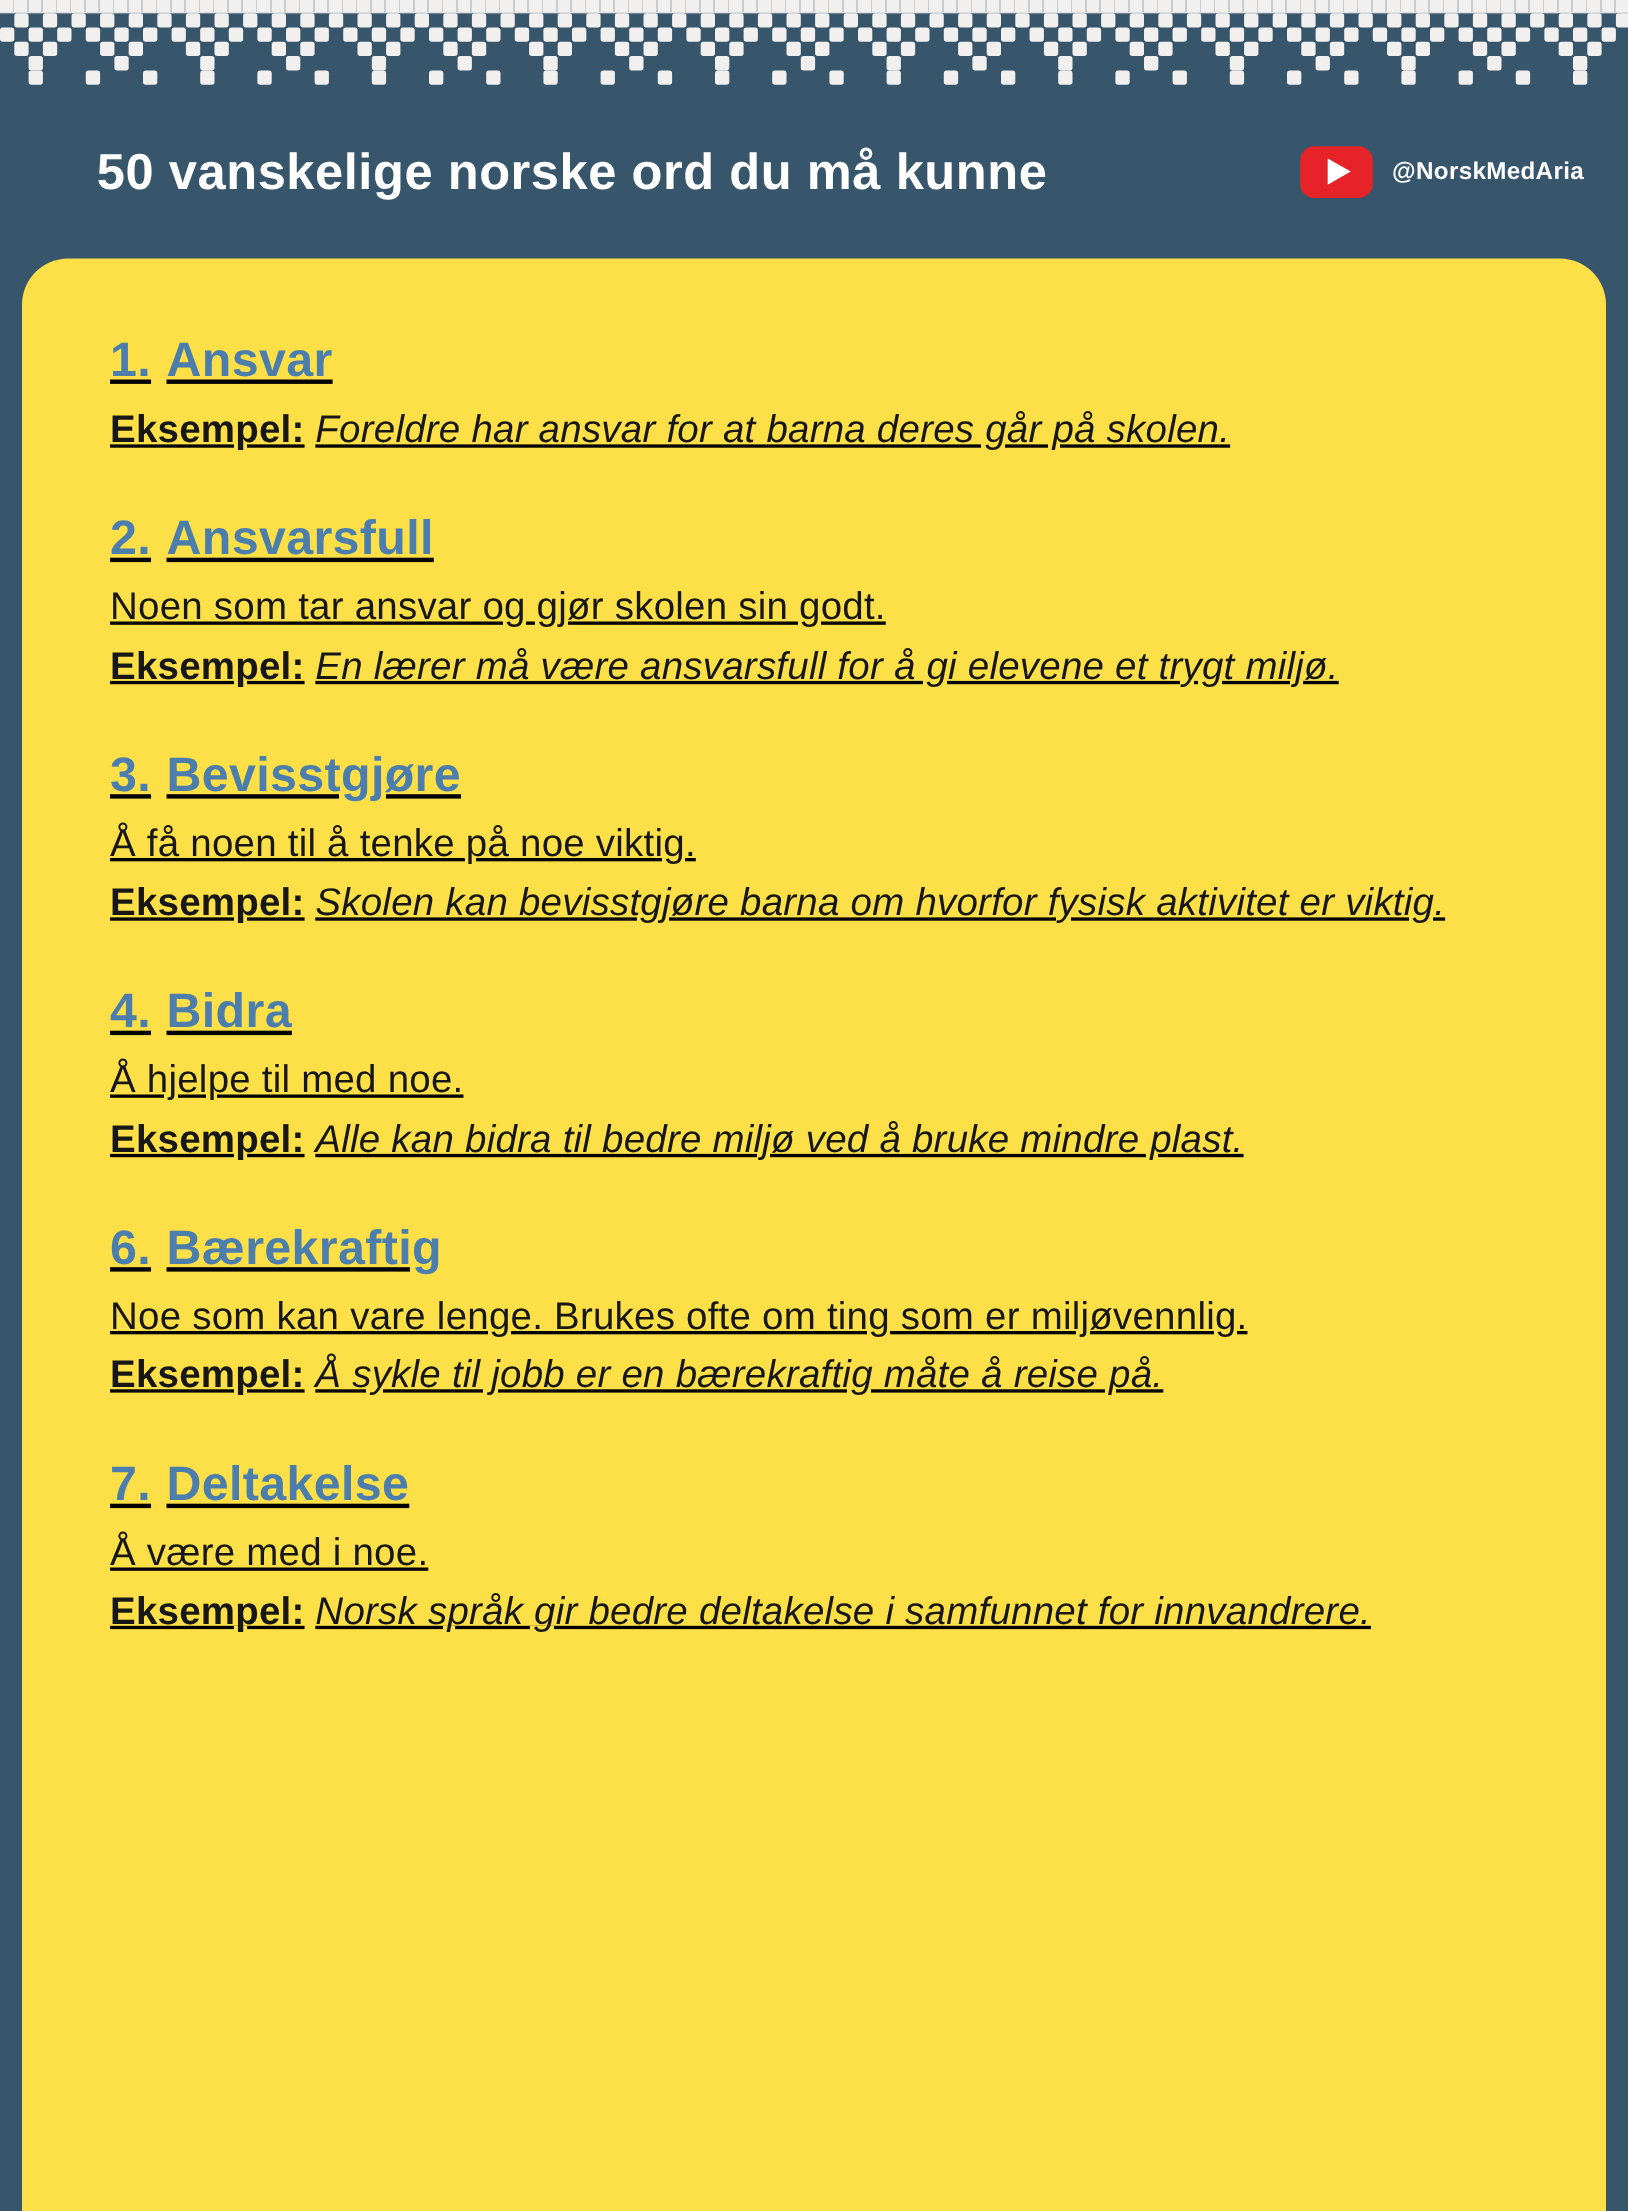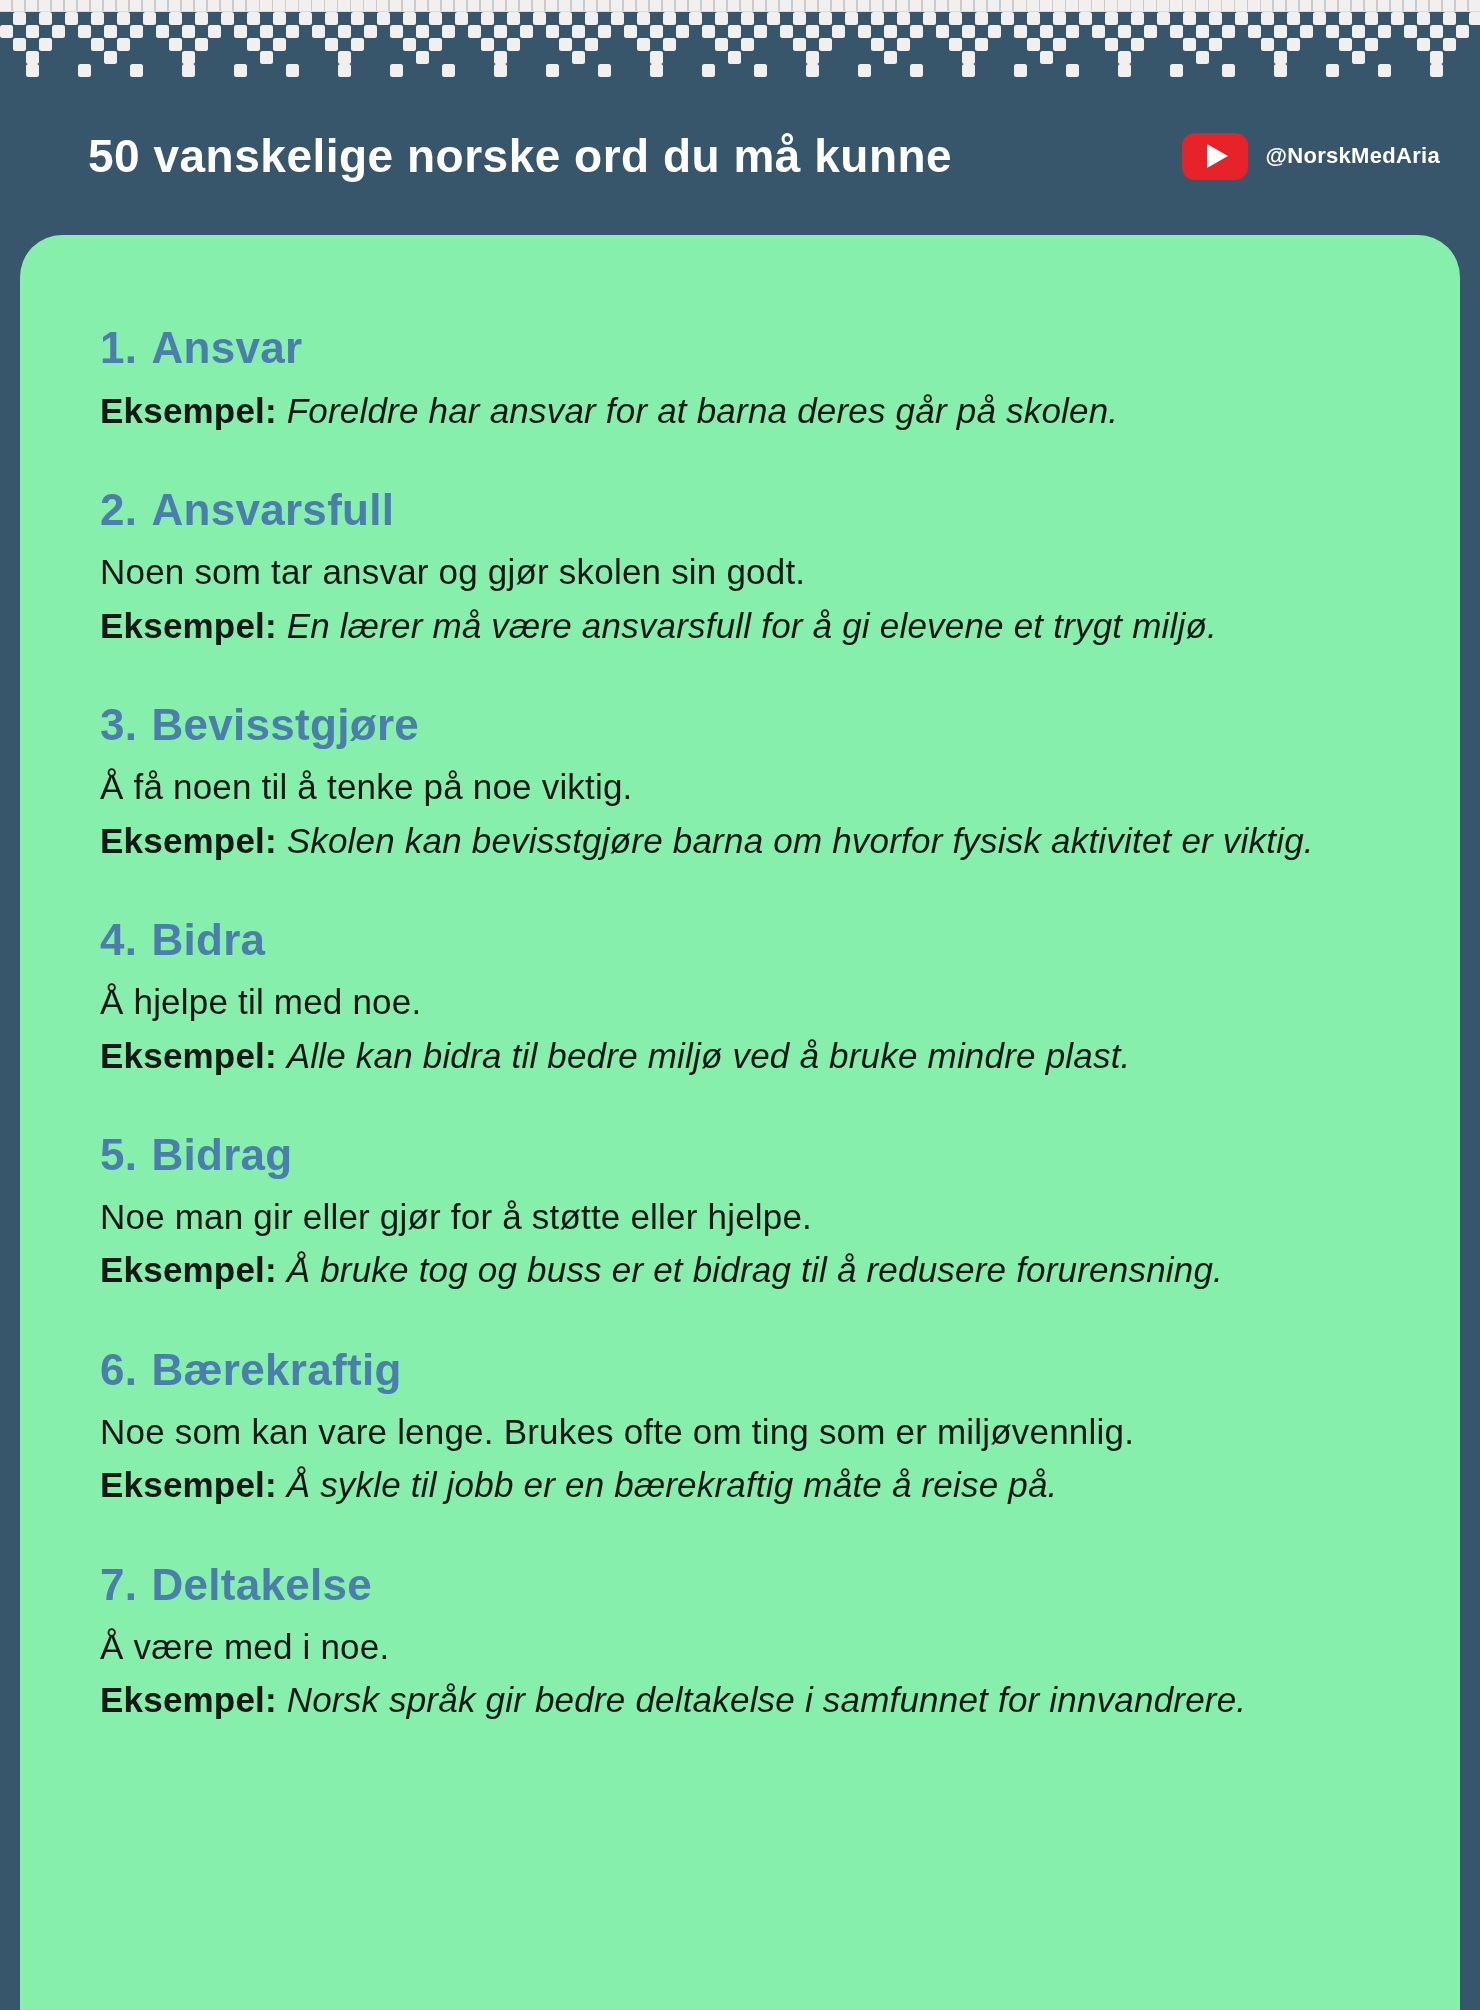--- a/index.html
+++ b/index.html
@@ -62,24 +62,25 @@
   .handle {
     color: #FFFFFF;
     font-size: 22px;
     font-weight: 700;
     letter-spacing: 0.3px;
   }
 
   
   .card {
     margin: 0 20px;
-    background: #86efac;
+    background: #fde047;
     border-radius: 42px 42px 0 0;
     min-height: 1775px;
-    padding: 88px 122px 60px 80px;
+    padding: 68px 122px 60px 80px;
+    text-decoration: underline;
   }
   .entry + .entry { margin-top: 48px; }
   .word {
     margin: 0 0 10px 0;
     color: #4B7EAD;
     font-size: 44px;
     font-weight: 700;
     letter-spacing: 0.3px;
     line-height: 1.15;
   }
@@ -727,29 +728,20 @@
     <section class="entry">
       <h2 class="word">
         <span class="num">4.</span><span>Bidra</span>
       </h2>
       <p class="def">Å hjelpe til med noe.</p>
       <p class="ex">
         <strong>Eksempel:</strong><em>Alle kan bidra til bedre miljø ved å bruke mindre plast.</em>
       </p>
     </section>
 
-    <section class="entry">
-      <h2 class="word">
-        <span class="num">5.</span><span>Bidrag</span>
-      </h2>
-      <p class="def">Noe man gir eller gjør for å støtte eller hjelpe.</p>
-      <p class="ex">
-        <strong>Eksempel:</strong><em>Å bruke tog og buss er et bidrag til å redusere forurensning.</em>
-      </p>
-    </section>
 
     <section class="entry">
       <h2 class="word">
         <span class="num">6.</span><span>Bærekraftig</span>
       </h2>
       <p class="def">Noe som kan vare lenge. Brukes ofte om ting som er miljøvennlig.</p>
       <p class="ex">
         <strong>Eksempel:</strong><em>Å sykle til jobb er en bærekraftig måte å reise på.</em>
       </p>
     </section>

